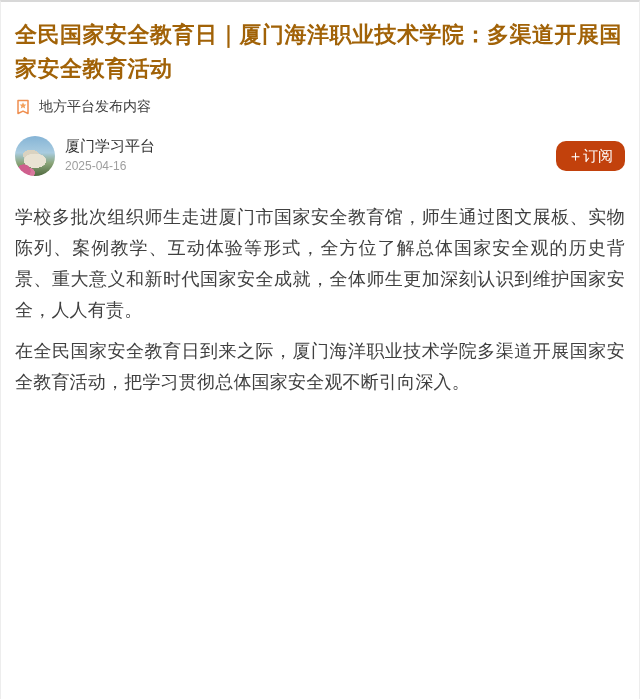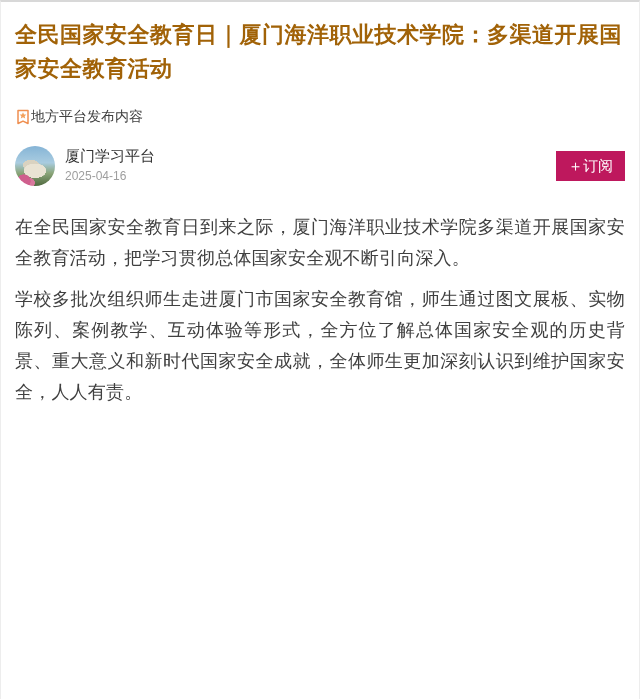--- a/index.html
+++ b/index.html
@@ -19,24 +19,24 @@
   }
   .page-title {
     margin-top: 16px;
     font-size: 22px;
     line-height: 34px;
     font-weight: 700;
     color: #a16207;
     letter-spacing: 0.5px;
   }
   .source-tag-row {
-    margin-top: 22px;
+    margin-top: 12px;
     display: flex;
     align-items: center;
-    gap: 0;
+    gap: 8px;
     height: 18px;
   }
   .badge-icon { width: 16px; height: 16px; display: inline-block; flex: 0 0 auto; }
   .source-tag-label {
     font-size: 14px;
     color: #404040;
   }
   .author-row {
     margin-top: 20px;
     display: flex;
@@ -61,24 +61,24 @@
     line-height: 20px;
   }
   .publish-date {
     font-size: 12px;
     color: #9e9e9e;
     line-height: 19px;
     margin-top: 1px;
   }
   .subscribe-button {
     flex: 0 0 auto;
-    background: #be185d;
+    background: #c2410c;
     color: #ffffff;
     border: none;
-    border-radius: 0;
+    border-radius: 10px;
     font-size: 15px;
     line-height: 20px;
     padding: 5px 12px;
     cursor: pointer;
     font-family: inherit;
   }
   .article-body { margin-top: 26px; }
   .article-body p {
     font-size: 18px;
     line-height: 31px;
@@ -108,17 +108,17 @@
   <div class="author-row">
     <div class="avatar"></div>
     <div class="author-meta">
       <div class="author-name">厦门学习平台</div>
       <div class="publish-date">2025-04-16</div>
     </div>
     <button class="subscribe-button">＋订阅</button>
   </div>
 
   <div class="article-body">
+    <p>学校多批次组织师生走进厦门市国家安全教育馆，师生通过图文展板、实物陈列、案例教学、互动体验等形式，全方位了解总体国家安全观的历史背景、重大意义和新时代国家安全成就，全体师生更加深刻认识到维护国家安全，人人有责。</p>
     <p>在全民国家安全教育日到来之际，厦门海洋职业技术学院多渠道开展国家安全教育活动，把学习贯彻总体国家安全观不断引向深入。</p>
-    <p>学校多批次组织师生走进厦门市国家安全教育馆，师生通过图文展板、实物陈列、案例教学、互动体验等形式，全方位了解总体国家安全观的历史背景、重大意义和新时代国家安全成就，全体师生更加深刻认识到维护国家安全，人人有责。</p>
   </div>
 
 </div>
 
 </body></html>

